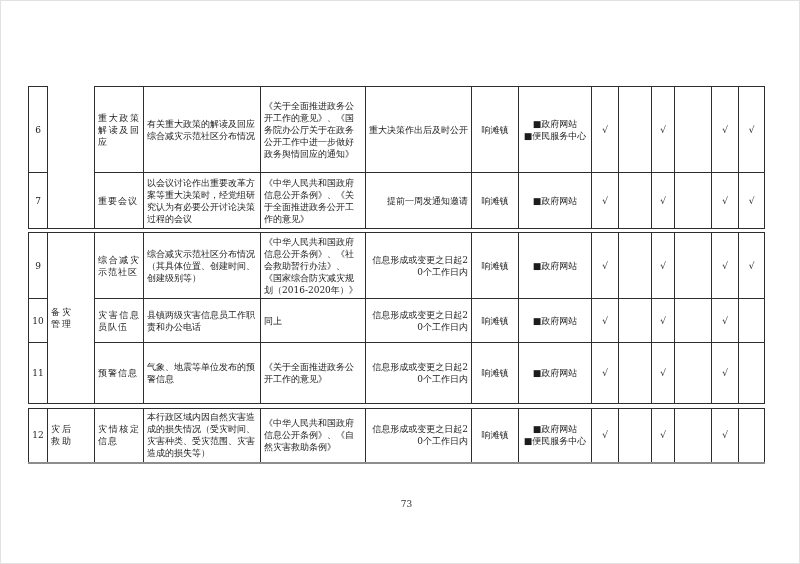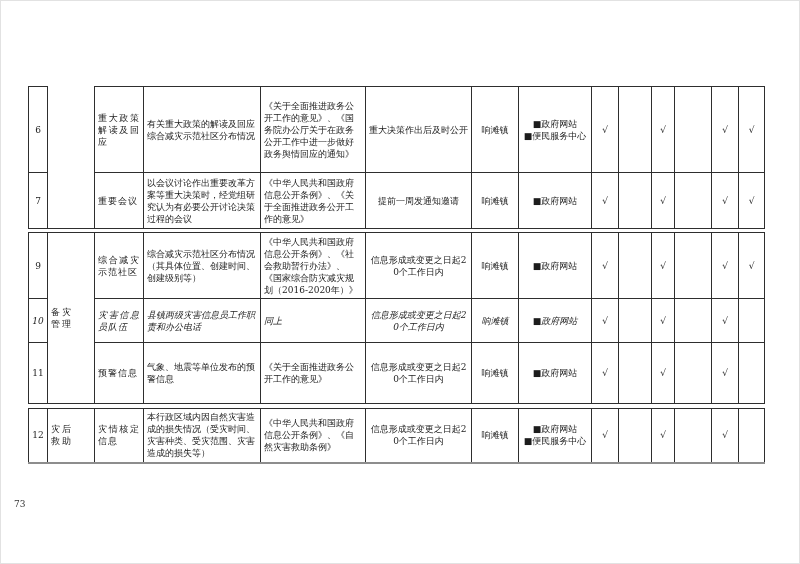--- a/index.html
+++ b/index.html
@@ -27,35 +27,36 @@
     font-size:9px;
     line-height:12px;
     vertical-align:middle;
     padding:2px 3px;
     overflow:hidden;
     word-break:break-all;
   }
   tr.r6{height:86px;}
   tr.r7{height:56px;}
   tr.r9{height:66px;}
-  tr.r10{height:44px;font-style:italic;}
+  tr.r10{height:44px;}
   tr.r11{height:61px;}
   tr.r12{height:54px;}
   .c-num{text-align:center;padding:0;}
   .c-cat{text-align:left;white-space:pre-line;letter-spacing:2px;}
   .bt-none{border-top:none !important;}
   .c-topic{text-align:justify;letter-spacing:1px;padding:2px 3px;}
   .c-content{text-align:left;white-space:pre-line;padding:2px 3px;}
   .c-basis{text-align:left;padding:2px 3px 2px 7px;}
-  .c-deadline{text-align:center;padding:2px 5px;}
+  .c-deadline{text-align:right;padding:2px 5px;}
   .c-unit{text-align:center;padding:0;}
   .c-chan{text-align:center;white-space:pre-line;font-size:8.5px;padding:2px 2px 2px 5px;}
   .c-chk{text-align:center;padding:0;font-size:9px;color:#2a2a2a;}
   .page-number{
     position:absolute;left:0;right:0;top:498px;
+    text-align:center;
     font-size:9px;color:#333;
     font-family:"DejaVu Serif", serif;
     margin-left:13px;
   }
 </style>
 </head>
 <body>
 
 <div class="page">
   <div class="tables">

